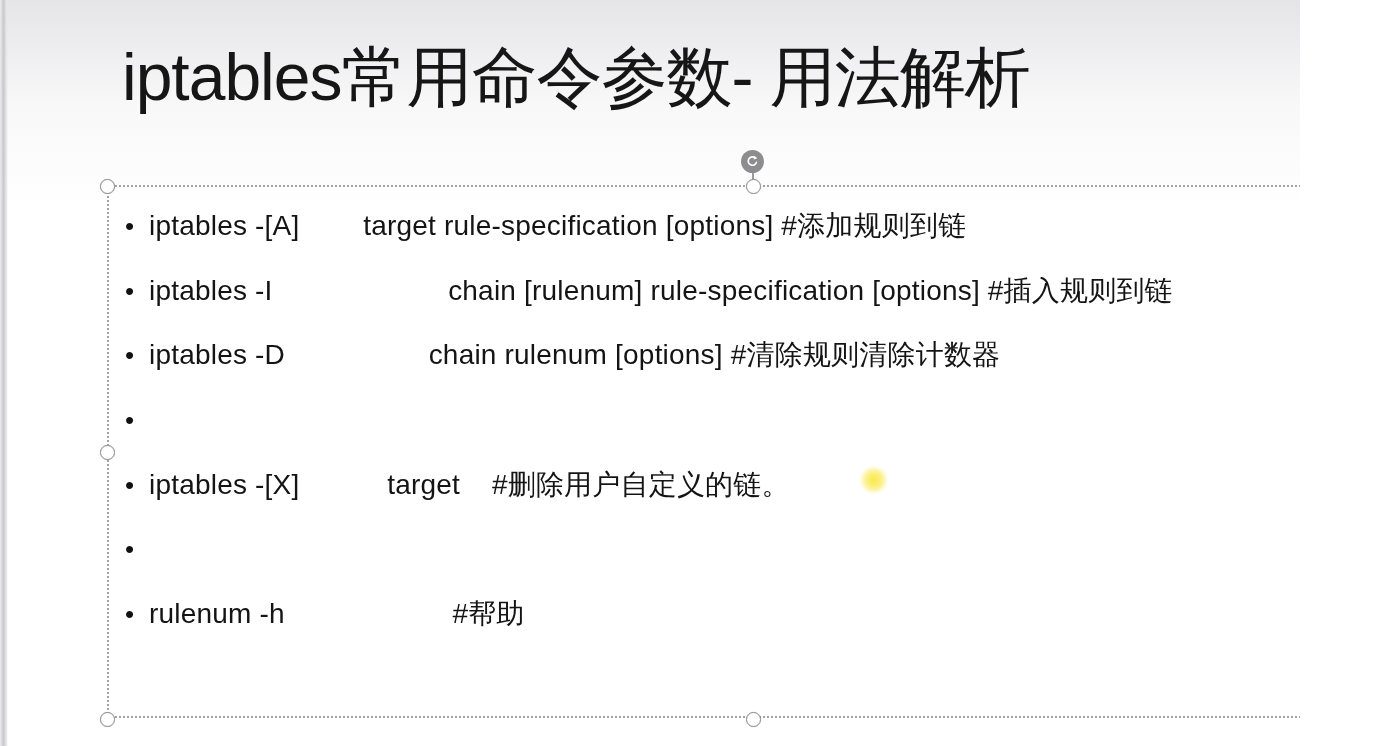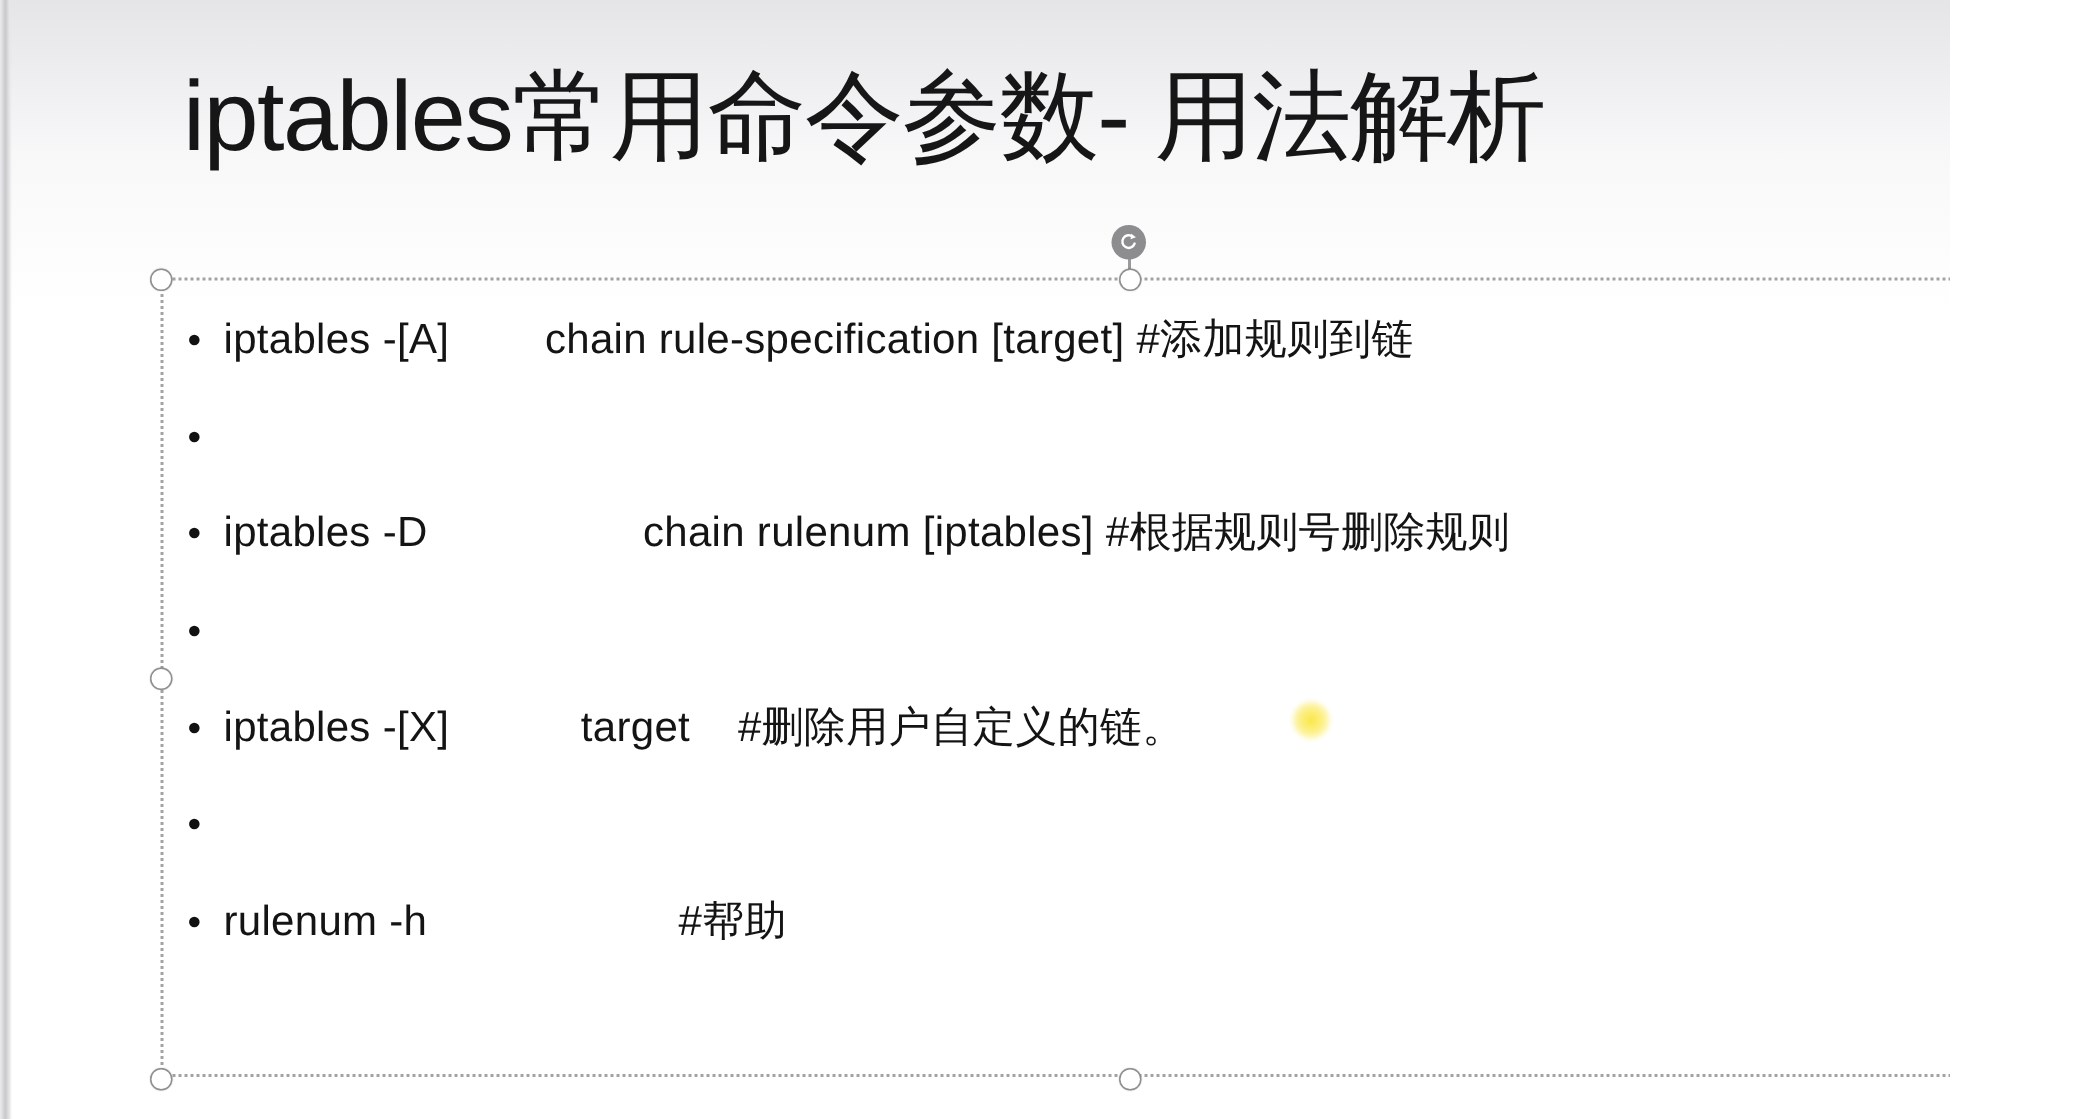--- a/index.html
+++ b/index.html
@@ -67,28 +67,29 @@
         <path d="M15.2 11.2 A5.6 5.6 0 1 1 13.6 5.2" fill="none" stroke="#ffffff" stroke-width="2.2" stroke-linecap="round"></path>
         <path d="M12.2 2.4 L16.4 5.6 L11.6 7.4 Z" fill="#ffffff"></path>
       </svg>
     </span>
   </div>
 
   <div class="textbox">
     <div class="bullet-list">
       <div class="bullet-row">
         <span class="bullet-marker">•</span>
-        <span class="bullet-text">iptables -[A]        chain rule-specification [target] #添加规则到链</span>
+        <span class="bullet-text">iptables -[A]        target rule-specification [options] #添加规则到链</span>
       </div>
       <div class="bullet-row">
         <span class="bullet-marker">•</span>
+        <span class="bullet-text">iptables -I                      chain [rulenum] rule-specification [options] #插入规则到链</span>
       </div>
       <div class="bullet-row">
         <span class="bullet-marker">•</span>
-        <span class="bullet-text">iptables -D                  chain rulenum [iptables] #根据规则号删除规则</span>
+        <span class="bullet-text">iptables -D                  chain rulenum [options] #清除规则清除计数器</span>
       </div>
       <div class="bullet-row">
         <span class="bullet-marker">•</span>
       </div>
       <div class="bullet-row">
         <span class="bullet-marker">•</span>
         <span class="bullet-text">iptables -[X]           target    #删除用户自定义的链。</span>
       </div>
       <div class="bullet-row">
         <span class="bullet-marker">•</span>

